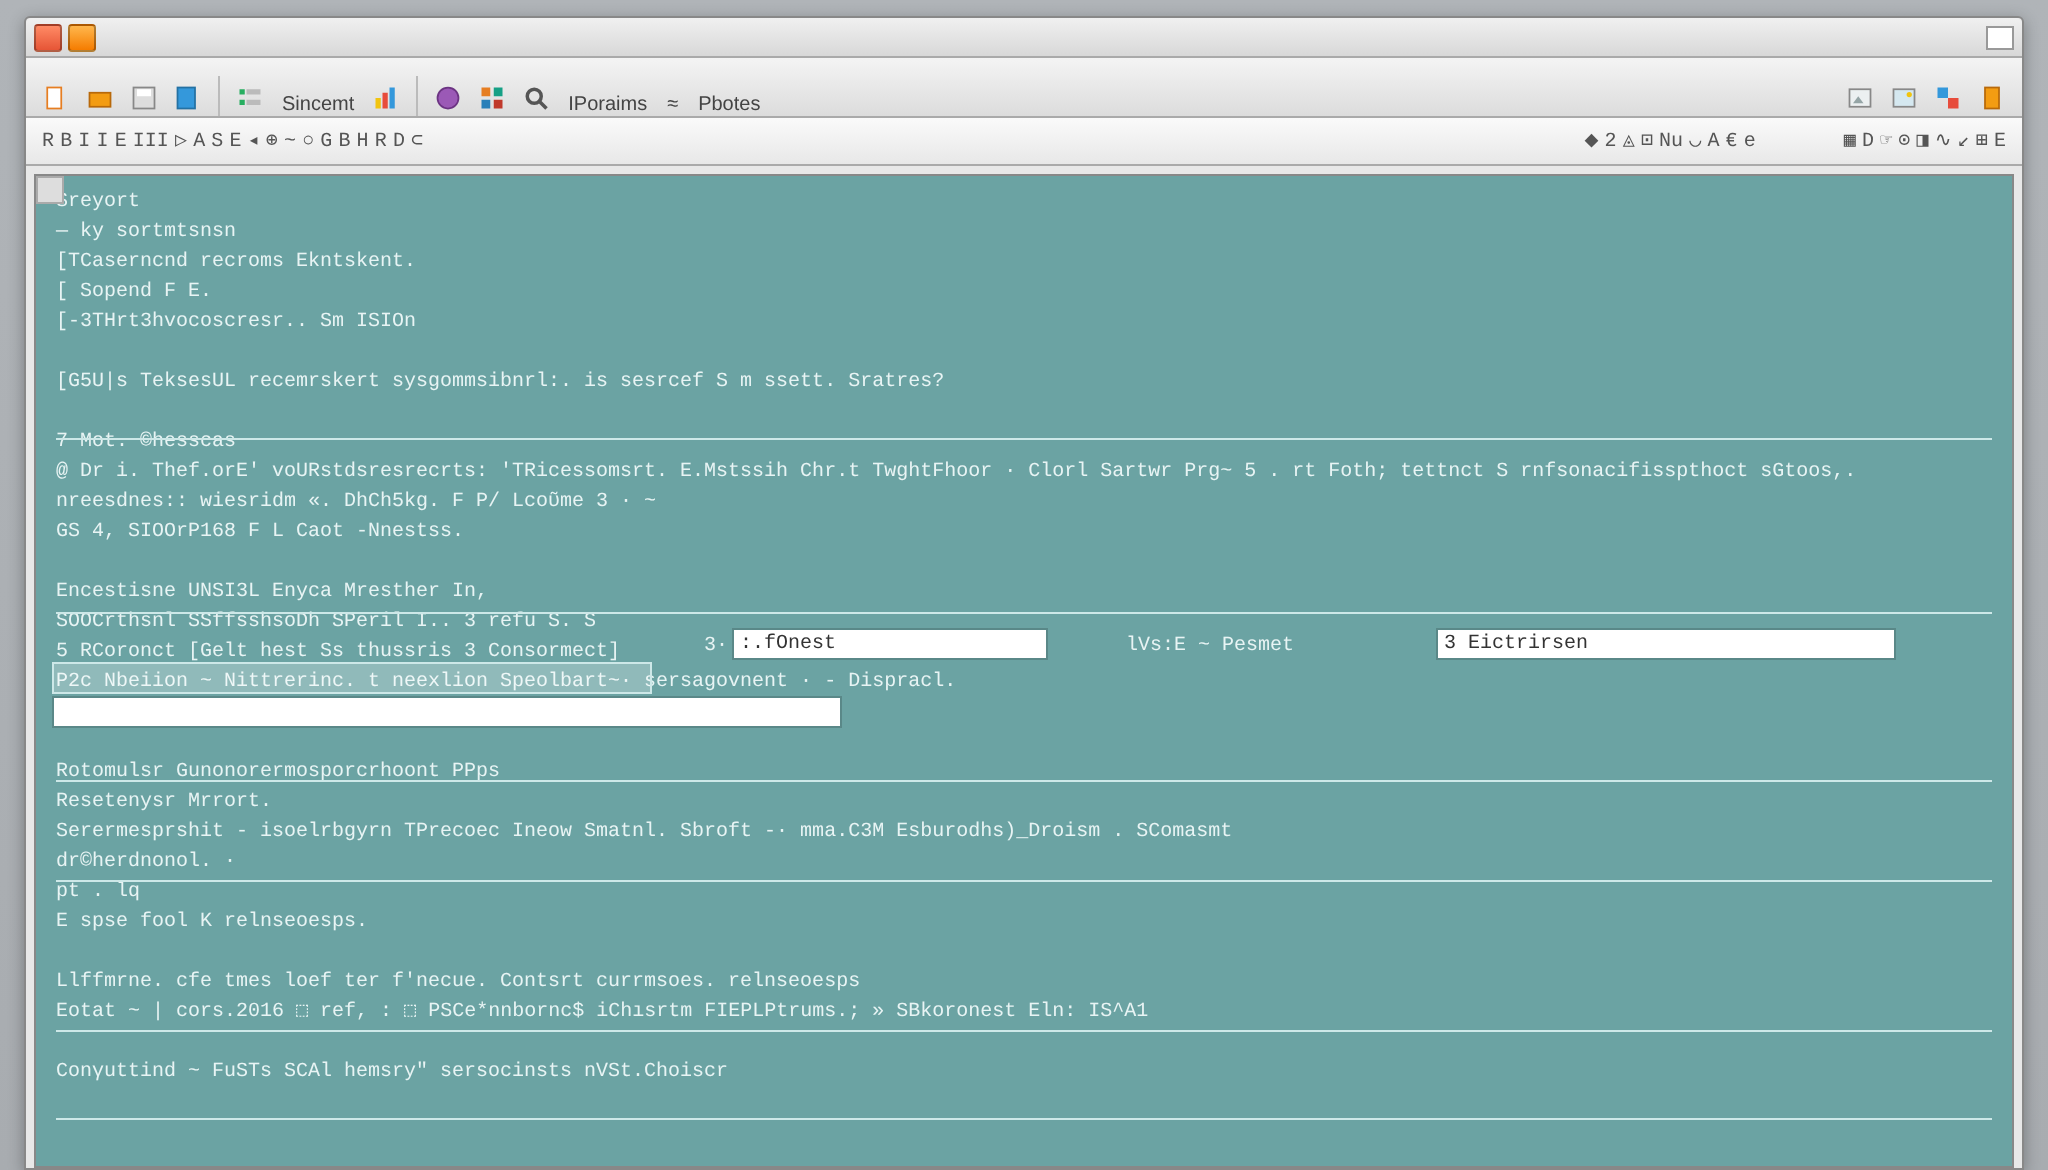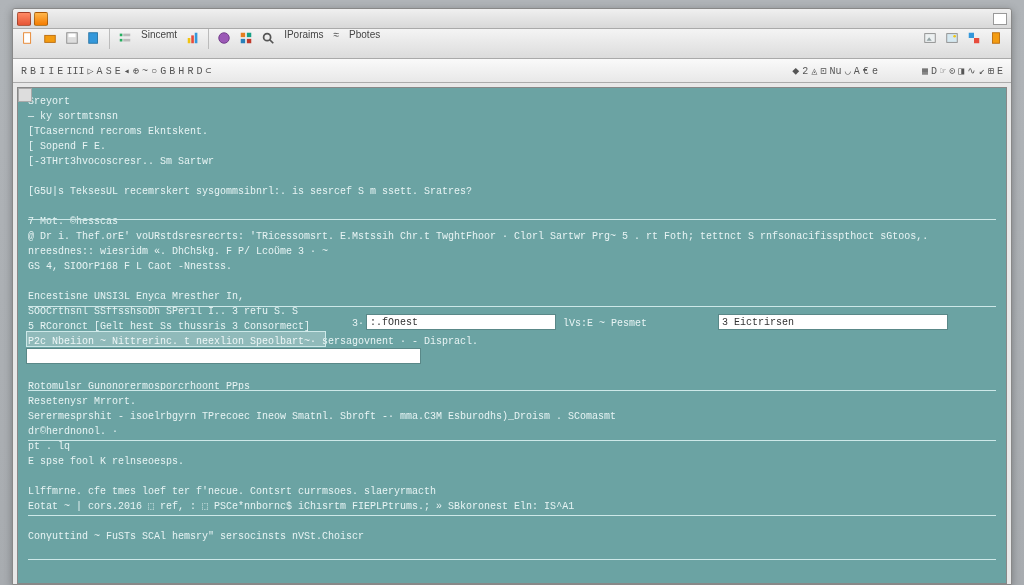--- a/index.html
+++ b/index.html
@@ -19,21 +19,21 @@
   border-bottom: 1px solid #aaa; border-radius: 3px 3px 0 0;
 }
 .win-btn { width: 14px; height: 14px; border-radius: 2px; margin-right: 3px; border: 1px solid rgba(0,0,0,0.3); }
 .win-red { background: linear-gradient(to bottom, #ff8a65, #e65536); }
 .win-orange { background: linear-gradient(to bottom, #ffb74d, #f57c00); }
 .win-title { margin-left: 8px; font-size: 11px; color: #555; }
 .right-boxes { margin-left: auto; display: flex; gap: 2px; }
 .right-boxes .rb { width: 14px; height: 12px; background: #fff; border: 1px solid #999; }
 
 .toolbar1 {
-  height: 30px; display: flex; align-items: flex-start; padding: 0 6px;
+  height: 30px; display: flex; align-items: flex-end; padding: 0 6px;
   background: linear-gradient(to bottom, #f4f4f4, #dcdcdc);
   border-bottom: 1px solid #aaa; gap: 4px;
 }
 .tb-icon { width: 18px; height: 18px; display: inline-flex; align-items: center; justify-content: center; border-radius: 2px; }
 .tb-icon svg { width: 14px; height: 14px; }
 .tb-sep { width: 1px; height: 20px; background: #bbb; margin: 0 2px; }
 .tb-label { font-size: 10px; color: #444; padding: 0 3px; }
 .spacer { flex: 1; }
 
 .toolbar2 {
@@ -168,21 +168,21 @@
   </div>
 
   <div class="content-wrap">
     <div class="editor">
       <div class="scroll-corner"></div>
       <div id="editor-lines">
           <div class="line">Sreyort</div>
           <div class="line">— ky sortmtsnsn</div>
           <div class="line">[TCaserncnd   recroms Ekntskent.</div>
           <div class="line">[ Sopend F E.</div>
-          <div class="line">[-3THrt3hvocoscresr.. Sm Sartwr</div>
+          <div class="line">[-3THrt3hvocoscresr.. Sm ISIOn</div>
           <div class="line"></div>
           <div class="line">[G5U|s TeksesUL recemrskert sysgommsibnrl:.  is sesrcef S   m ssett.  Sratres?</div>
           <div class="line"></div>
           <div class="line">7 Mot. ©hesscas</div>
           <div class="line">@ Dr i. Thef.orE' voURstdsresrecrts:   'TRicessomsrt.     E.Mstssih  Chr.t  TwghtFhoor · Clorl    Sartwr Prg~ 5 .      rt Foth;  tettnct S rnfsonacifisspthoct   sGtoos,.</div>
           <div class="line">nreesdnes::   wiesridm «.     DhCh5kg. F P/ Lcοῦme  3 · ~</div>
           <div class="line">GS 4,  SIOOrP168 F L Caot  -Nnestss.</div>
           <div class="line"></div>
           <div class="line">Encestisne UNSI3L Enyca Mresther In,</div>
           <div class="line">SOOCrthsnl SSffsshsoDh SPeril I..   3 refu  S. S</div>
@@ -190,27 +190,27 @@
           <div class="line">                             P2c  Nbeiion ~  Nittrerinc. t    neexlion Speolbart~·   sersagovnent · - Dispracl.</div>
           <div class="line">E .xysst Srseteln  Gonylod..</div>
           <div class="line"></div>
           <div class="line">Rotomulsr  Gunonorermosporcrhoont PPps</div>
           <div class="line">Resetenysr  Mrrort.</div>
           <div class="line">Serermesprshit  -   isoelrbgyrn                       TPrecoec Ineow  Smatnl.  Sbroft -· mma.C3M                                             Esburodhs)_Droism  . SComasmt</div>
           <div class="line">dr©herdnonol. ·</div>
           <div class="line">pt .          lq</div>
           <div class="line">E  spse fool K  relnseoesps.</div>
           <div class="line"></div>
-          <div class="line">Llffmrne. cfe   tmes loef ter f'necue.  Contsrt currmsoes. slaeryrmacth</div>
+          <div class="line">Llffmrne. cfe   tmes loef ter f'necue.  Contsrt currmsoes. relnseoesps</div>
           <div class="line">Eotat                                              ~ | cors.2016  ⬚ ref, :   ⬚ PSCe*nnbornс$  iChısrtm  FIEPLPtrums.; » SBkoronest  Eln:  IS^A1</div>
           <div class="line"></div>
           <div class="line">Conγuttind ~ FuSTs SCAl hemsry" sersocinsts  nVSt.Choiscr</div>
         </div>
 
-      <div class="input-overlay" style="top:226px; left:348px; width:190px;">
+      <div class="input-overlay" style="top:226px; left:348px; width:158px;">
         <span>:.fOnest</span>
       </div>
       <span style="position:absolute; top:228px; left:334px; color:#e8f4f4;">3·</span>
       <span style="position:absolute; top:228px; left:545px; color:#e8f4f4;">lVs:E       ~ Pesmet</span>
       <div class="input-overlay" style="top:226px; left:700px; width:230px;">
         <span>3  Eictrirsen</span>
       </div>
 
       <div class="input-overlay" style="top:243px; left:8px; width:300px; background:rgba(255,255,255,0.25); border-color:#cde8e8;"></div>
       <div class="input-overlay" style="top:260px; left:8px; width:395px;"></div>

